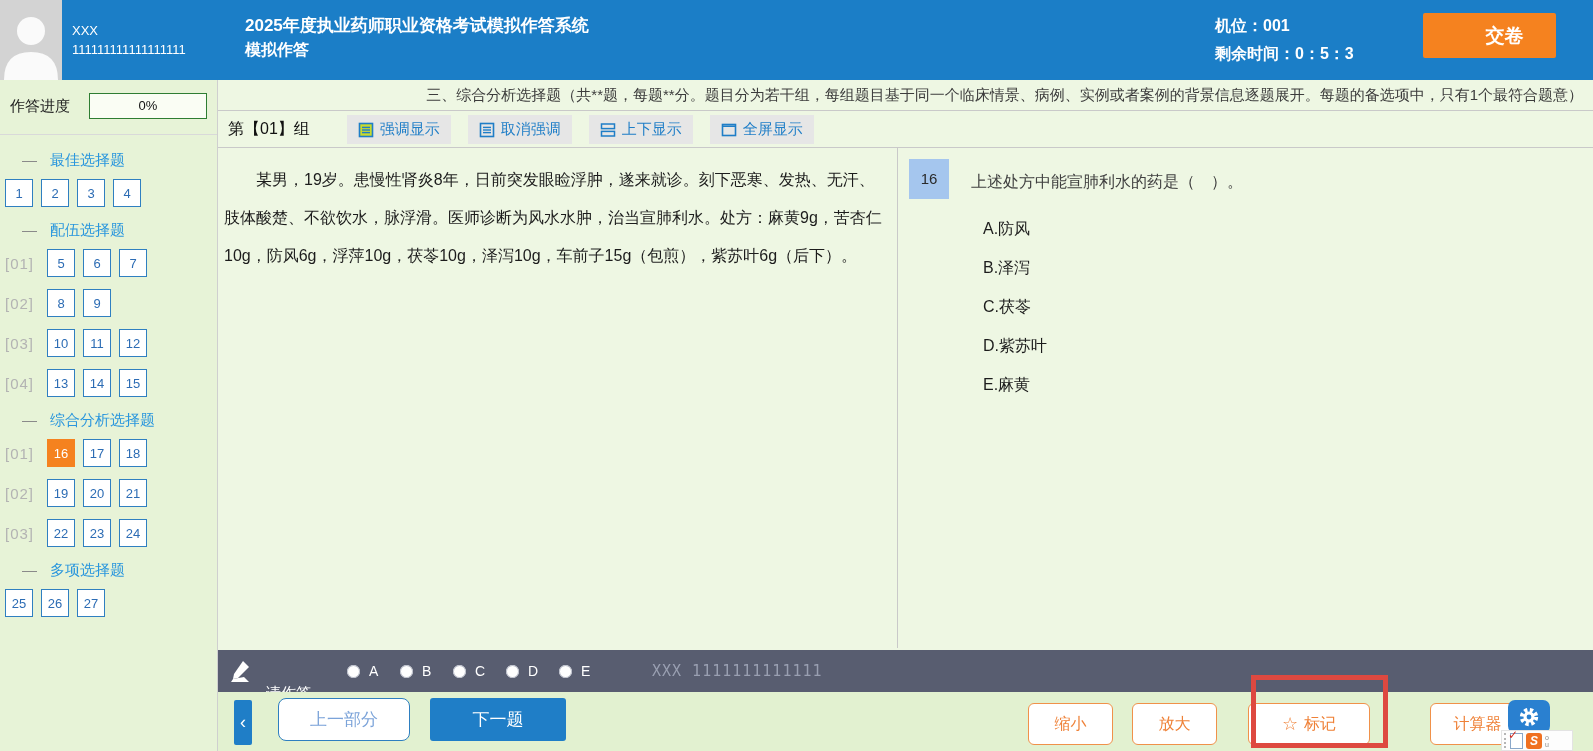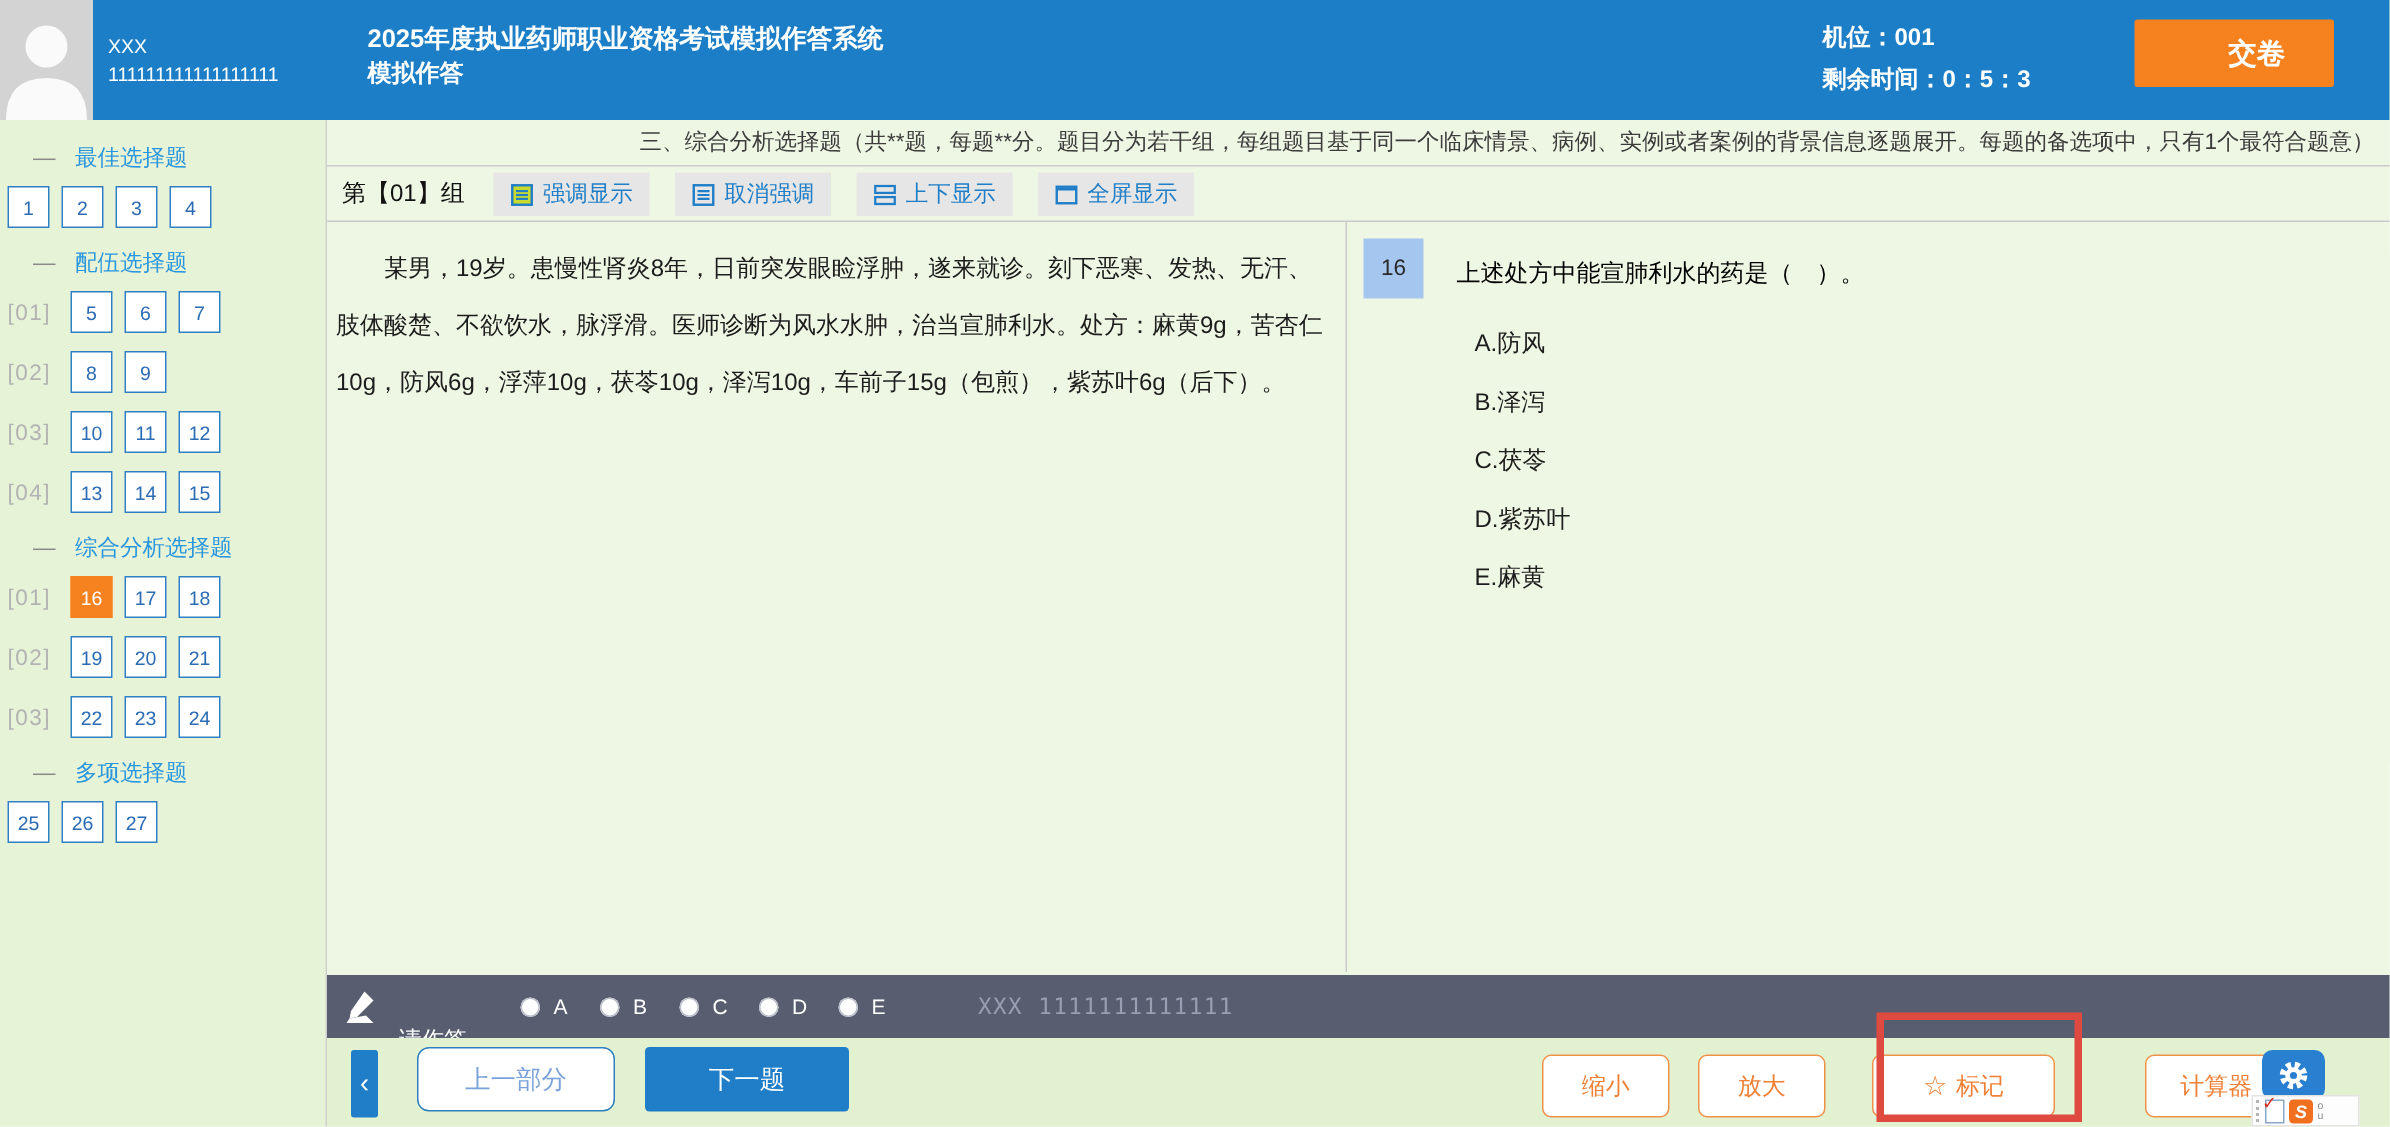--- a/index.html
+++ b/index.html
@@ -29,31 +29,31 @@
   .qgroup-row { display:flex; align-items:center; gap:8px; padding-left:5px; margin-bottom:12px; }
   .qgroup-label { width:34px; flex:0 0 34px; color:#b3b3b3; font-size:15px; letter-spacing:1px; }
   .qbtn { width:28px; height:28px; border:1px solid #2f7fc1; background:#fff; color:#2c6cb4; font-size:13px; cursor:pointer; font-family:inherit; }
   .qbtn.active { background:#f5821f; border-color:#f5821f; color:#fff; }
 
   
   .instruction-bar { position:absolute; left:218px; top:80px; width:1375px; height:31px; background:#eef7e3; border-bottom:1px solid #c9c9c9; font-size:15px; color:#3c3c3c; line-height:30px; padding:0 10px; white-space:nowrap; overflow:hidden;text-align:right; }
 
   
   .group-toolbar { position:absolute; left:218px; top:112px; width:1375px; height:35px; display:flex; align-items:center; padding-left:10px; gap:17px; }
-  .group-label { font-size:16px; color:#111; margin-right:2px; }
+  .group-label { font-size:16px; color:#111; margin-right:20px; }
   .tool-btn { display:flex; align-items:center; gap:6px; background:#e6e6e6; border:none; padding:5px 11px; font-size:15px; color:#1f7ec7; cursor:pointer; font-family:inherit;justify-content:center; }
   .tool-btn svg { display:block; }
 
   
   .content-row { position:absolute; left:218px; top:147px; width:1375px; height:500px; border-top:1px solid #c9c9c9; }
   .stem-pane { position:absolute; left:0; top:0; width:678px; height:500px; }
   .stem-text { padding:13px 6px 0 6px; font-size:16px; line-height:38px; text-indent:2em; color:#1c1c1c; }
   .option-pane { position:absolute; left:679px; top:0; width:696px; height:500px; border-left:1px solid #c9c9c9; }
   .qnum-badge { position:absolute; left:11px; top:11px; width:40px; height:40px; background:#a5c6ee; text-align:center; line-height:40px; font-size:15px; color:#2a2a2a; }
-  .qtext { position:absolute; left:73px; top:24px; font-size:16px; color:#000000; }
+  .qtext { position:absolute; left:73px; top:24px; font-size:16px; color:#404040; }
   .options { position:absolute; left:85px; top:62px; }
   .option { height:39px; display:flex; align-items:center; font-size:16px; color:#1c1c1c; cursor:pointer; }
 
   
   .answer-bar { position:absolute; left:218px; top:650px; width:1375px; height:42px; background:#585d70; display:flex; align-items:center; }
   .pen-icon { margin-left:10px; }
   .answer-prompt { color:#fff; font-size:15px; margin-left:12px;margin-top:44px; }
   .radio-group { display:flex; margin-left:36px; }
   .radio-item { display:flex; align-items:center; width:53px; cursor:pointer; }
   .radio-dot { width:13px; height:13px; border-radius:50%; background:#fff; box-shadow:inset 0 0 0 1px #b9bdc9; margin-right:9px; }
@@ -103,20 +103,24 @@
       <div class="t2">模拟作答</div>
     </div>
     <div class="right-info">
       <div>机位：001</div>
       <div>剩余时间：0：5：3</div>
     </div>
     <button class="submit-btn">交卷</button>
   </div>
 
   <div class="sidebar">
+    <div class="progress-row">
+      <span class="progress-label">作答进度</span>
+      <span class="progress-box">0%</span>
+    </div>
     <div class="sections" id="sidebar-sections">
         <div class="qsection">
           <div class="qsection-title"><span class="dash">—</span><span>最佳选择题</span></div>
           <div class="qgroup-row">
             <button class="qbtn">1</button>
             <button class="qbtn">2</button>
             <button class="qbtn">3</button>
             <button class="qbtn">4</button>
           </div>
         </div>

